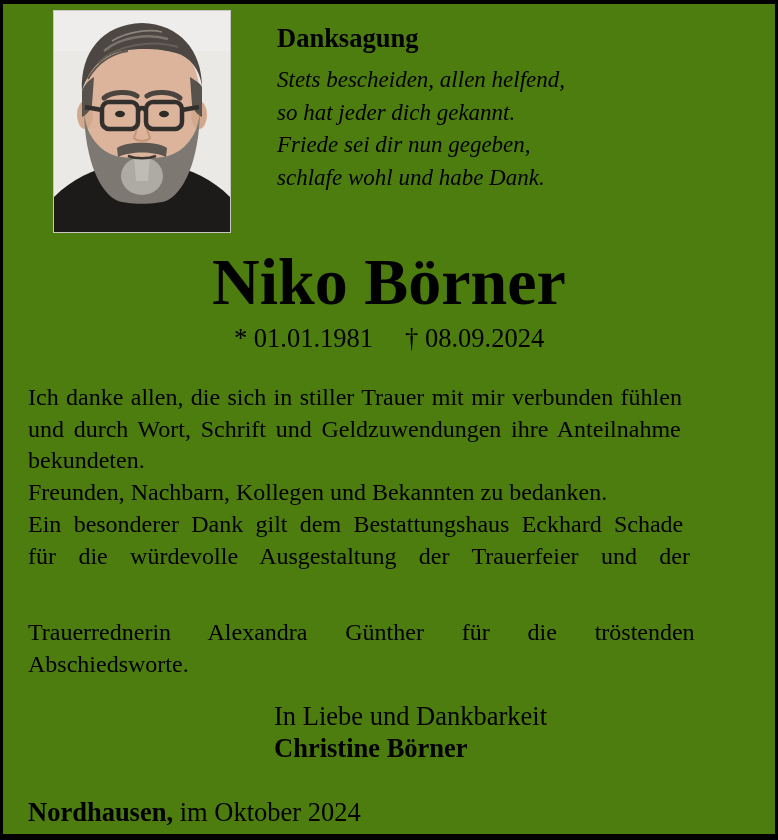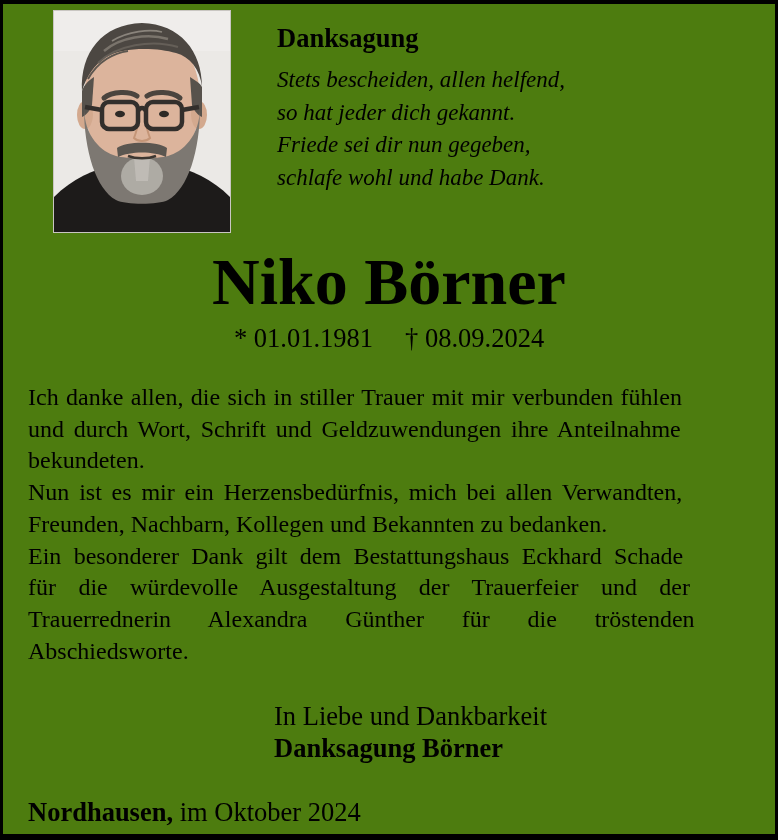--- a/index.html
+++ b/index.html
@@ -40,21 +40,21 @@
   .bodytext{
     position:absolute;left:25px;top:378px;width:722px;
     font-size:24px;line-height:31.7px;
   }
   .bodytext .bl{white-space:nowrap;}
   .ws1{word-spacing:1.4px;}
   .ws2{word-spacing:3.7px;}
   .ws4{word-spacing:3.8px;}
   .ws6{word-spacing:6.3px;}
   .ws7{word-spacing:16.4px;}
-  .ws8{word-spacing:31.8px;}
+  .ws8{word-spacing:31.8px;margin-top:45px;}
   .closing{
     position:absolute;left:271px;top:696px;
     font-size:26.5px;line-height:32px;white-space:nowrap;
   }
   .closing .sig{font-weight:bold;}
   .footer{
     position:absolute;left:25px;top:792px;
     font-size:26.5px;line-height:32px;white-space:nowrap;text-align:center;
   }
   .footer .place{font-weight:bold;}
@@ -125,31 +125,30 @@
   <div class="name">Niko Börner</div>
 
   <div class="dates">
     <span class="birth"><span>*</span> <span>01.01.1981</span></span><span class="death"><span>†</span> <span>08.09.2024</span></span>
   </div>
 
   <div class="bodytext">
     <div class="bl ws1">Ich danke allen, die sich in stiller Trauer mit mir verbunden fühlen</div>
     <div class="bl ws2">und durch Wort, Schrift und Geldzuwendungen ihre Anteilnahme</div>
     <div class="bl">bekundeten.</div>
-    <div class="bl ws4">Nun ist es mir ein Herzensbedürfnis, mich bei allen Verwandten,</div>
     <div class="bl">Freunden, Nachbarn, Kollegen und Bekannten zu bedanken.</div>
     <div class="bl ws6">Ein besonderer Dank gilt dem Bestattungshaus Eckhard Schade</div>
     <div class="bl ws7">für die würdevolle Ausgestaltung der Trauerfeier und der</div>
     <div class="bl ws8">Trauerrednerin Alexandra Günther für die tröstenden</div>
     <div class="bl">Abschiedsworte.</div>
   </div>
 
   <div class="closing">
     <div>In Liebe und Dankbarkeit</div>
-    <div class="sig">Danksagung Börner</div>
+    <div class="sig">Christine Börner</div>
   </div>
 
   <div class="footer">
     <span class="place">Nordhausen,</span>
     <span>im Oktober 2024</span>
   </div>
 
 </div>
 
 </body></html>

